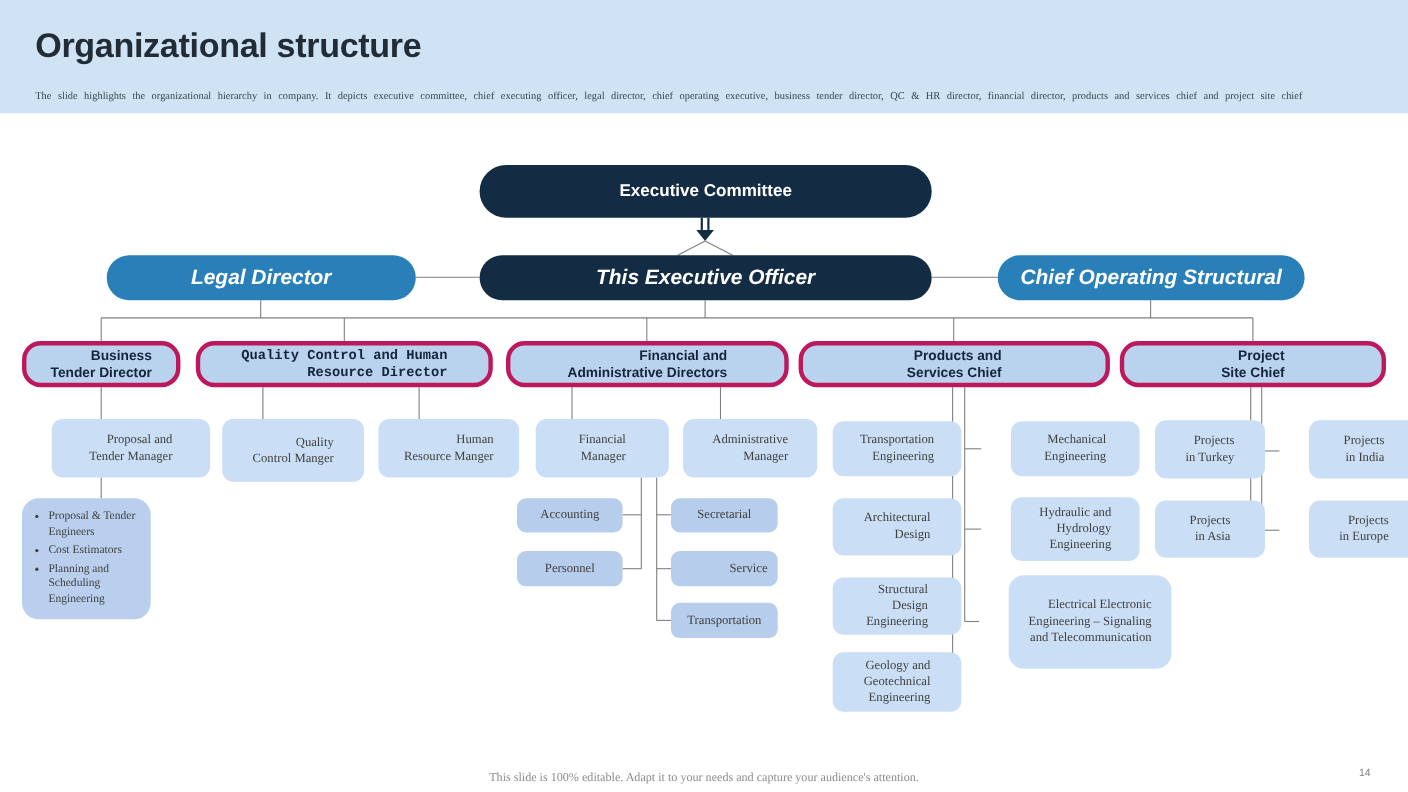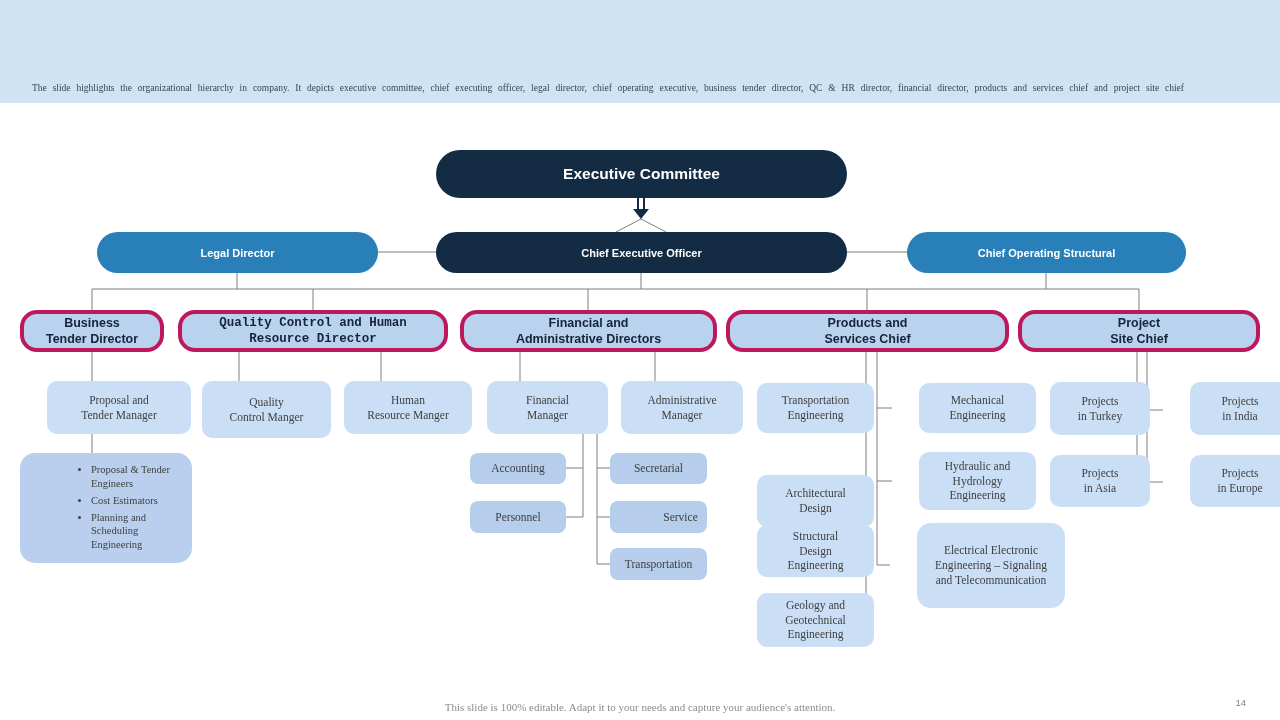--- a/index.html
+++ b/index.html
@@ -5,26 +5,26 @@
   html,body{margin:0;padding:0;background:#ffffff;}
   .slide{position:relative;width:1280px;height:720px;background:#ffffff;overflow:hidden;
          font-family:"Liberation Sans",sans-serif;}
   .header{position:absolute;left:0;top:0;width:1280px;height:103px;background:#cfe3f5;}
   .title{position:absolute;left:32px;top:24px;font-size:31px;font-weight:bold;
          color:#222c36;letter-spacing:-0.3px;font-family:"Liberation Sans",sans-serif;}
   .subtitle{position:absolute;left:32px;top:83px;width:1152px;font-size:9.5px;color:#38474f;
          font-family:"Liberation Serif",serif;text-align:justify;text-align-last:justify;line-height:1.2;}
   svg.connectors{position:absolute;left:0;top:0;}
   .node{position:absolute;display:flex;align-items:center;justify-content:center;
-        text-align:center;white-space:pre-line;box-sizing:border-box;}
+        text-align:right;white-space:pre-line;box-sizing:border-box;}
   .pill{border-radius:999px;color:#ffffff;font-weight:bold;}
   .dark{background:#132c44;}
   .blue{background:#2980b9;}
   .ec{font-size:15.5px;}
-  .p2{font-size:11px;}
+  .p2{font-size:19px;font-style:italic;}
   .l3{background:#b9d3ee;border:4px solid #be185d;border-radius:17px;color:#15243a;
       font-weight:bold;font-size:12.5px;line-height:1.3;}
   .l4{background:#cadff5;border-radius:10px;color:#404040;
       font-family:"Liberation Serif",serif;font-size:11.5px;line-height:1.28;margin-left:27px;}
   .l5{background:#b6cdeb;border-radius:8px;color:#404040;
       font-family:"Liberation Serif",serif;font-size:11.5px;line-height:1.28;}
   .big{border-radius:14px;}
   .bullets{position:absolute;background:#b9cfed;border-radius:15px;box-sizing:border-box;
       color:#404040;font-family:"Liberation Serif",serif;font-size:10.5px;line-height:1.32;}
   .bullets ul{margin:10px 6px 8px 8px;padding-left:16px;text-align:left;}
@@ -32,20 +32,21 @@
   .footer{position:absolute;left:0;bottom:7px;width:1280px;text-align:center;
       font-family:"Liberation Serif",serif;font-size:11px;color:#8c8c8c;}
   .pagenum{position:absolute;right:34px;bottom:12px;font-size:9.5px;color:#7f7f7f;}
 </style>
 </head>
 <body>
 
 <div class="slide">
 
   <div class="header">
+    <div class="title">Organizational structure</div>
     <div class="subtitle">The slide highlights the organizational hierarchy in company. It depicts executive committee, chief executing officer, legal director, chief operating executive, business tender director, QC &amp; HR director, financial director, products and services chief and project site chief</div>
   </div>
 
   <svg class="connectors" width="1280" height="720">
     <g stroke="#7f7f7f" stroke-width="1" fill="none">
 
       <line x1="378" y1="252" x2="436" y2="252"></line>
       <line x1="847" y1="252" x2="907" y2="252"></line>
 
       <line x1="641" y1="219" x2="616" y2="232"></line>
@@ -99,21 +100,21 @@
     <g stroke="#132c44" stroke-width="2" fill="#132c44">
       <line x1="638" y1="198" x2="638" y2="209"></line>
       <line x1="644" y1="198" x2="644" y2="209"></line>
       <polygon points="633,209 649,209 641,219" stroke="none"></polygon>
     </g>
   </svg>
 
   <div class="node pill dark ec" style="left:436px;top:150px;width:411px;height:48px;">Executive Committee</div>
 
   <div class="node pill blue p2" style="left:97px;top:232px;width:281px;height:41px;">Legal Director</div>
-  <div class="node pill dark p2" style="left:436px;top:232px;width:411px;height:41px;">Chief Executive Officer</div>
+  <div class="node pill dark p2" style="left:436px;top:232px;width:411px;height:41px;">This Executive Officer</div>
   <div class="node pill blue p2" style="left:907px;top:232px;width:279px;height:41px;">Chief Operating Structural</div>
 
   <div class="node l3" style="left:20px;top:310px;width:144px;height:42px;">Business
 Tender Director</div>
   <div class="node l3" style="left:178px;top:310px;width:270px;height:42px;font-family:Liberation Mono, monospace;">Quality Control and Human
 Resource Director</div>
   <div class="node l3" style="left:460px;top:310px;width:257px;height:42px;">Financial and
 Administrative Directors</div>
   <div class="node l3" style="left:726px;top:310px;width:283px;height:42px;">Products and
 Services Chief</div>
@@ -132,35 +133,35 @@
 Manager</div>
   <div class="node l4" style="left:730px;top:383px;width:117px;height:50px;">Transportation
 Engineering</div>
   <div class="node l4" style="left:892px;top:383px;width:117px;height:50px;">Mechanical
 Engineering</div>
   <div class="node l4" style="left:1023px;top:382px;width:100px;height:53px;">Projects
 in Turkey</div>
   <div class="node l4" style="left:1163px;top:382px;width:100px;height:53px;">Projects
 in India</div>
 
-  <div class="bullets" style="left:20px;top:453px;width:172px;height:110px;padding-left:47px;">
+  <div class="bullets" style="left:20px;top:453px;width:117px;height:110px;">
     <ul>
       <li>Proposal &amp; Tender Engineers</li>
       <li>Cost Estimators</li>
       <li>Planning  and Scheduling Engineering</li>
     </ul>
   </div>
 
   <div class="node l5" style="left:470px;top:453px;width:96px;height:31px;">Accounting</div>
   <div class="node l5" style="left:470px;top:501px;width:96px;height:32px;">Personnel</div>
   <div class="node l5" style="left:610px;top:453px;width:97px;height:31px;">Secretarial</div>
   <div class="node l5" style="left:610px;top:501px;width:97px;height:32px;padding-left:44px;">Service</div>
   <div class="node l5" style="left:610px;top:548px;width:97px;height:32px;">Transportation</div>
 
-  <div class="node l4" style="left:730px;top:475px;width:117px;height:52px;">Architectural
+  <div class="node l4" style="left:730px;top:453px;width:117px;height:52px;">Architectural
 Design</div>
   <div class="node l4" style="left:730px;top:525px;width:117px;height:52px;">Structural
 Design
 Engineering</div>
   <div class="node l4" style="left:730px;top:593px;width:117px;height:54px;">Geology and
 Geotechnical
 Engineering</div>
   <div class="node l4" style="left:892px;top:452px;width:117px;height:58px;">Hydraulic and
 Hydrology
 Engineering</div>

